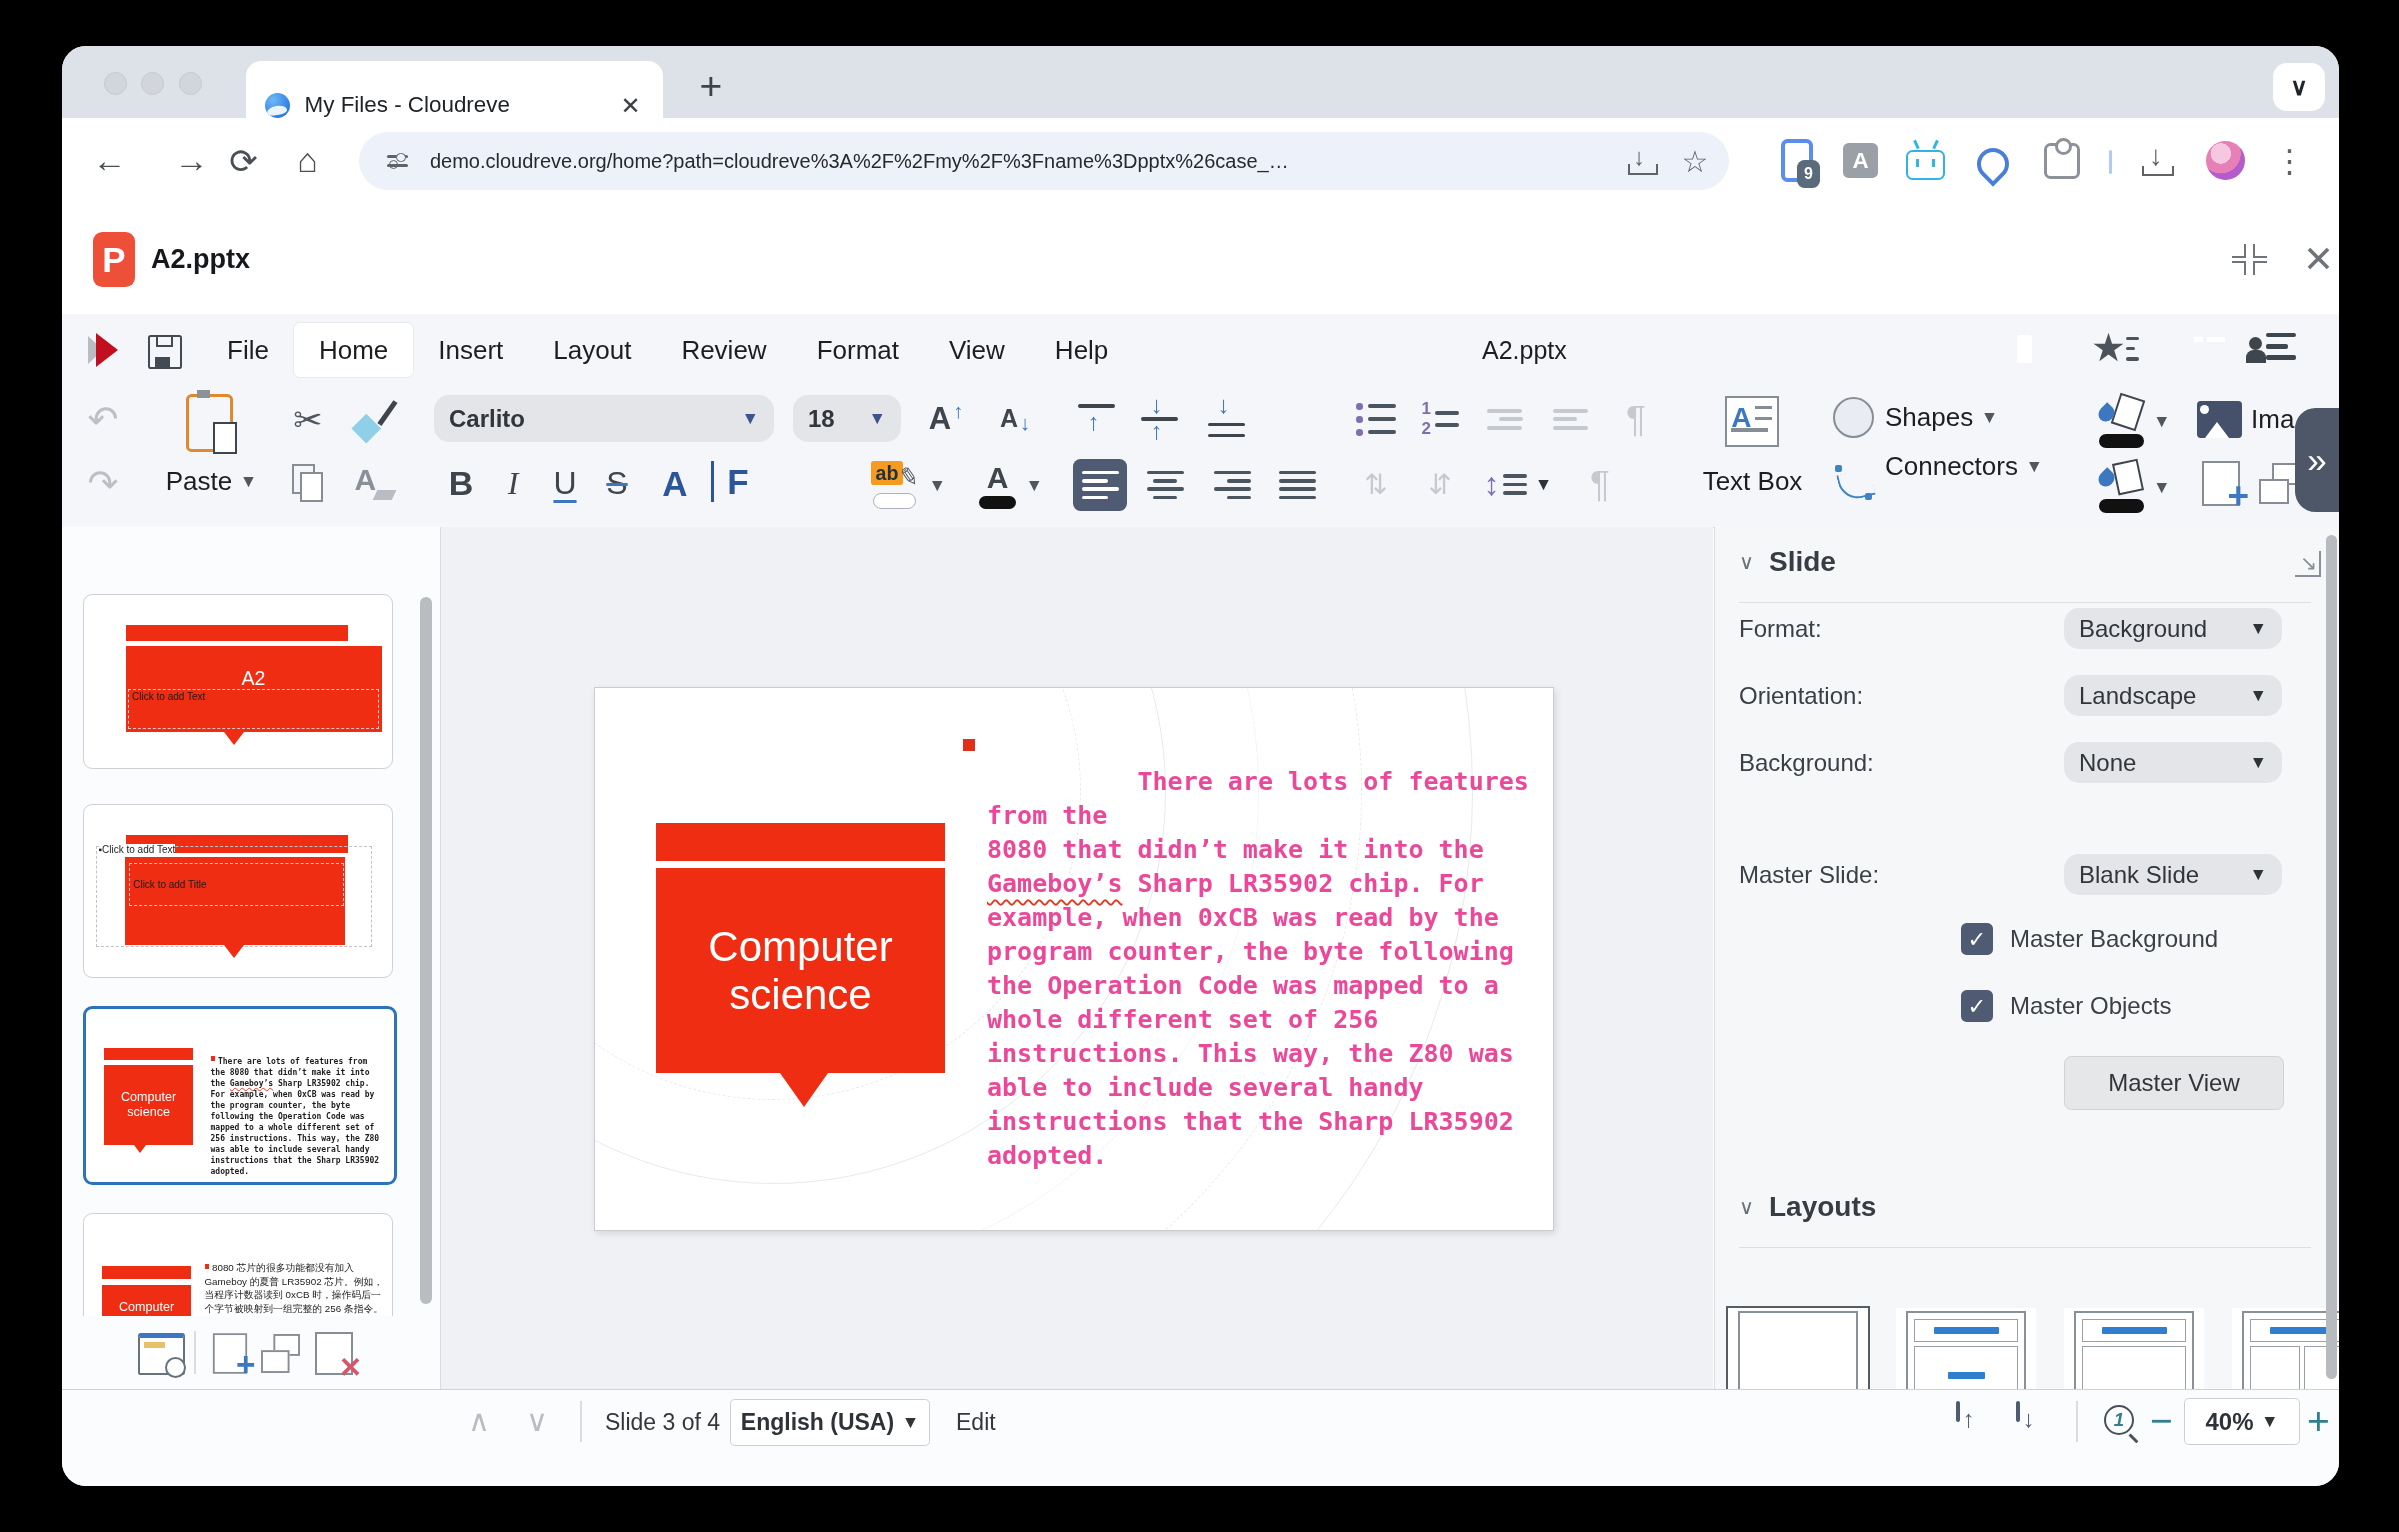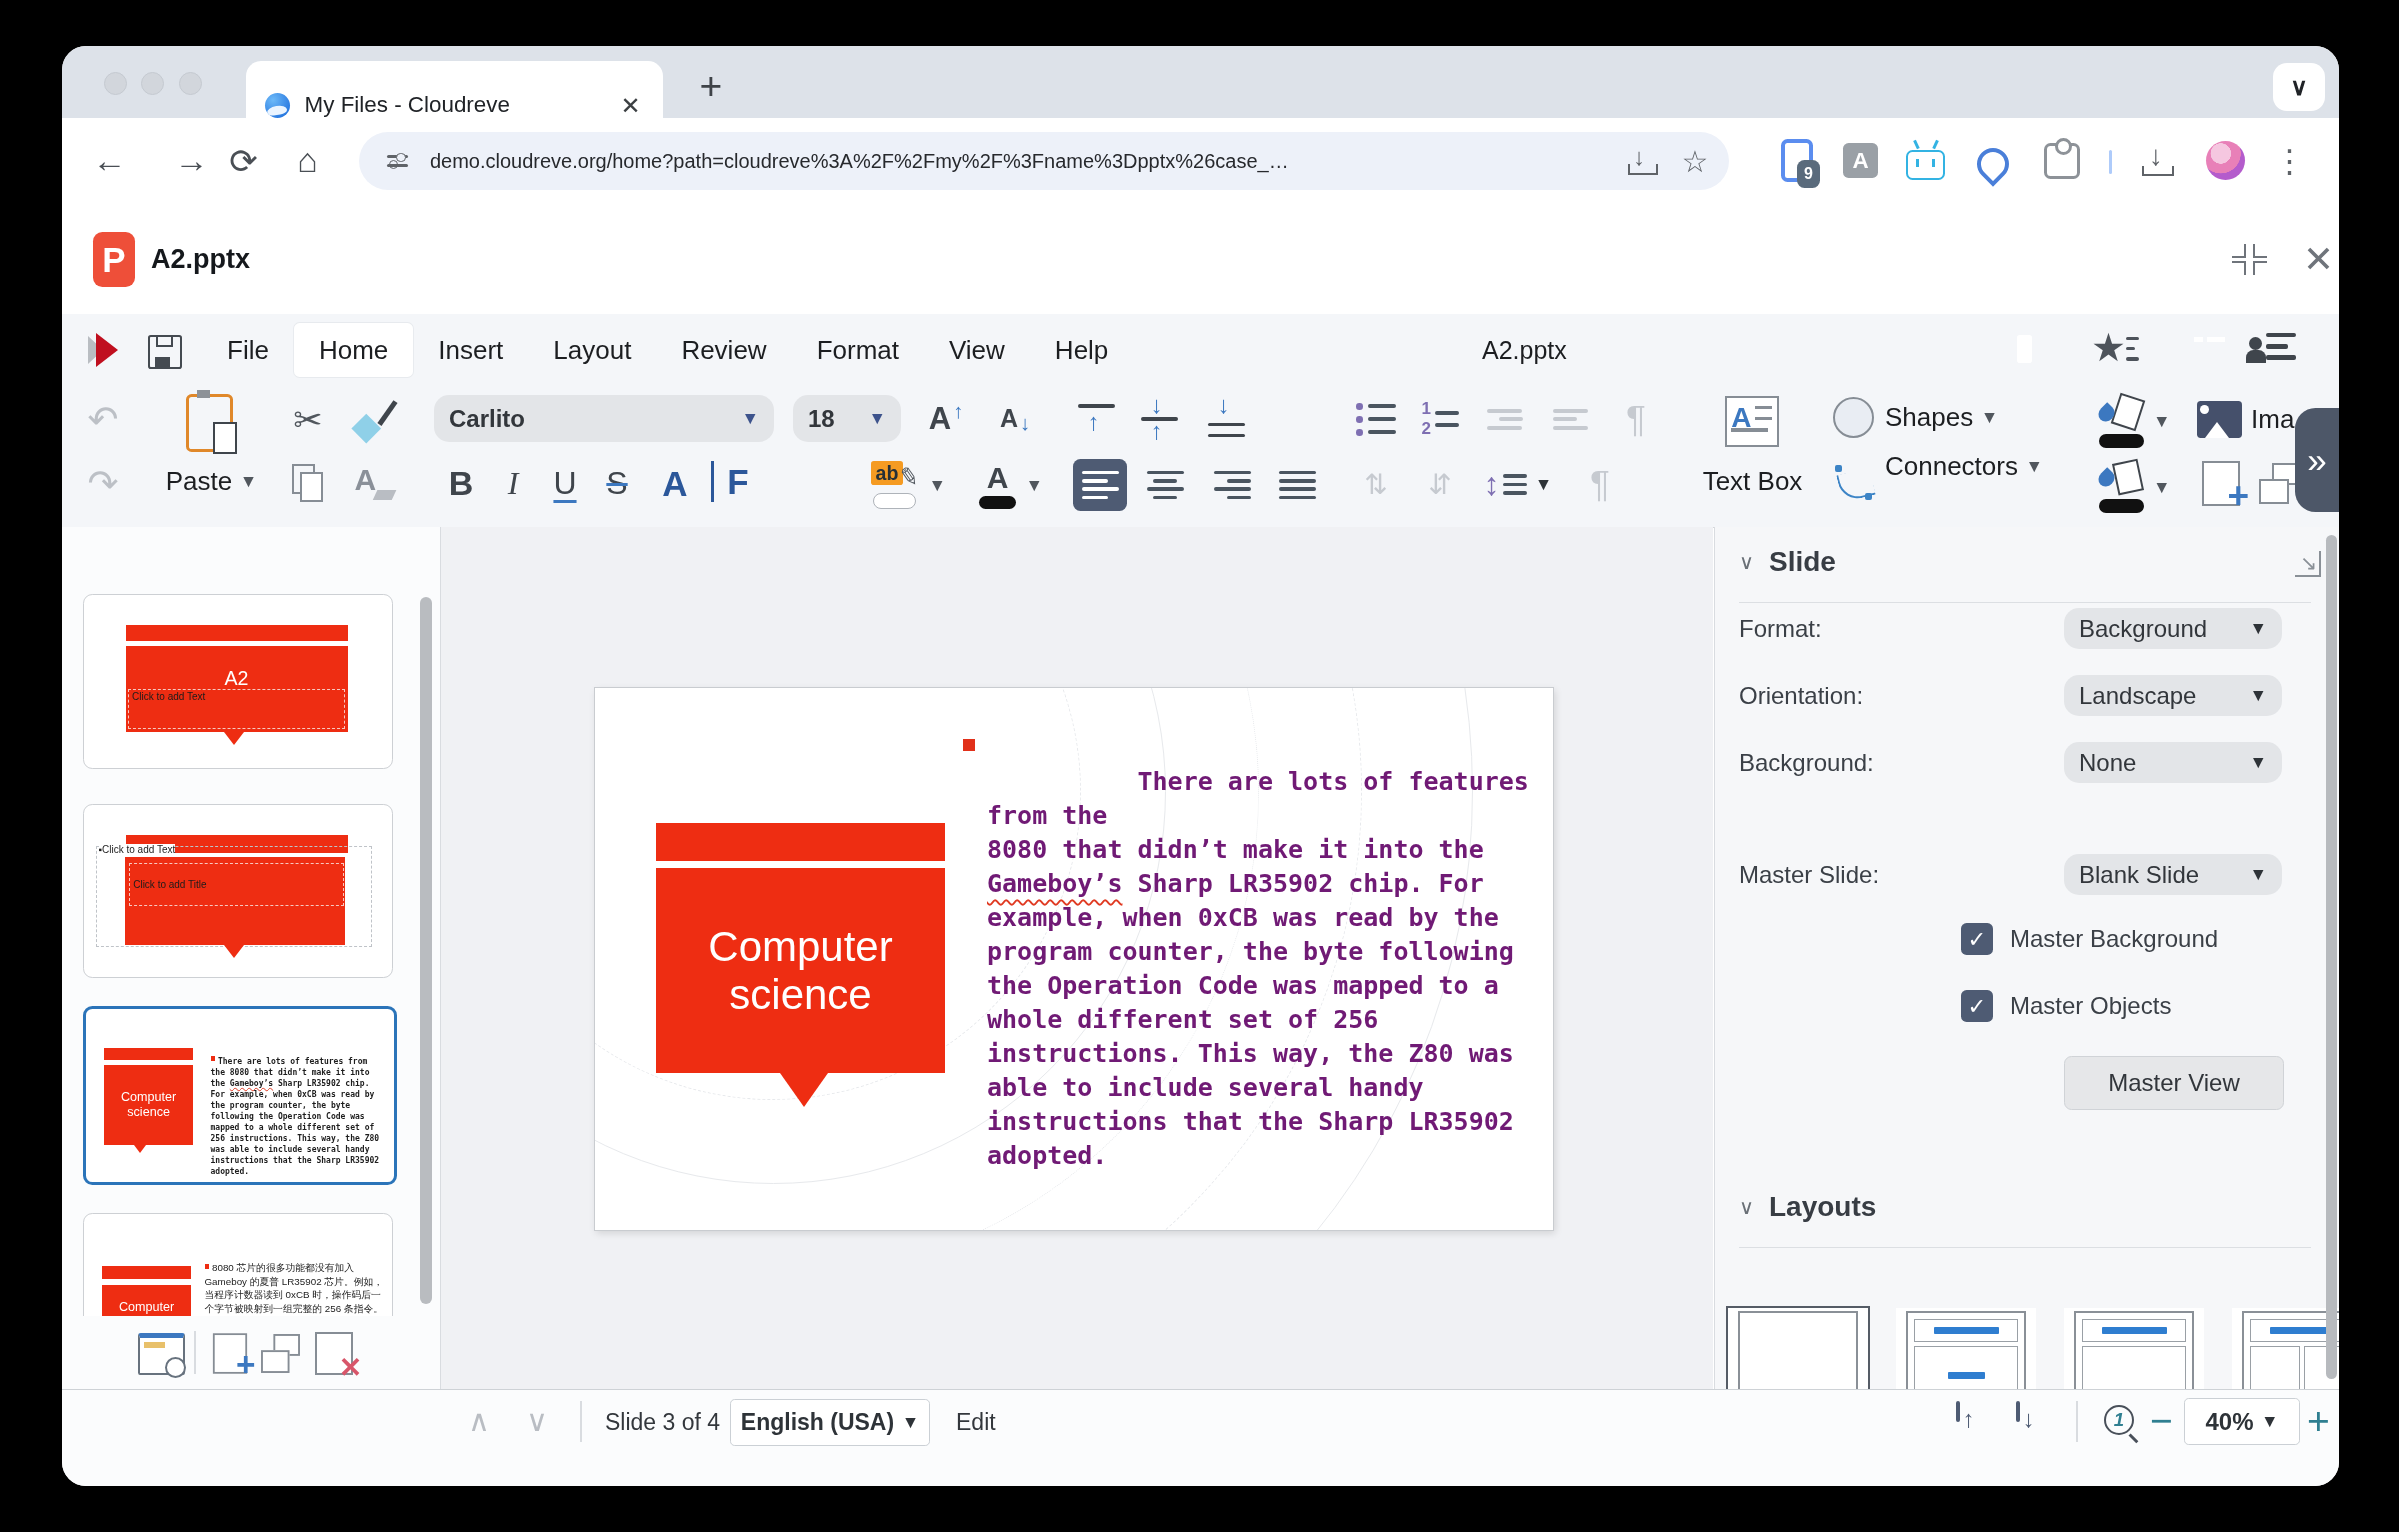--- a/index.html
+++ b/index.html
@@ -176,21 +176,21 @@
   .delic{width:34px;height:39px;border:2.8px solid #868d95;background:#fff;position:relative}
   .delic::after{content:"✕";position:absolute;right:-11.2px;bottom:-11.2px;font-size:28px;font-weight:700;color:#d8566a}
   .fdiv{position:absolute;top:15px;width:1.9px;height:43px;background:#d9dce0}
 
   .canvas{position:absolute;left:379px;top:0;width:1272px;height:100%;background:#f0f1f4}
   .slide{position:absolute;left:153px;top:160px;width:958px;height:542px;background:#fff;border:0.9px solid #c9ccd0;box-shadow:1.9px 2.8px 7.5px rgba(0,0,0,.13);overflow:hidden}
   .arc{position:absolute;border-radius:50%;border:0.9px solid #e7e9ec}
   .sredbar{position:absolute;left:61px;top:135px;width:289px;height:38px;background:#ee2d12}
   .sredbox{position:absolute;left:61px;top:180px;width:289px;height:205px;background:#ee2d12;display:flex;align-items:center;justify-content:center;text-align:center;color:#fff;font-size:42px;line-height:48px;white-space:pre-line}
   .stri{position:absolute;left:185px;top:385px;width:0;height:0;border-left:24px solid transparent;border-right:24px solid transparent;border-top:34px solid #ee2d12}
-  .sbody{position:absolute;left:392px;top:43px;width:559px;font:700 25px/34px "DejaVu Sans Mono",monospace;color:#701a75;white-space:pre-wrap}
+  .sbody{position:absolute;left:392px;top:43px;width:559px;font:700 25px/34px "DejaVu Sans Mono",monospace;color:#ec4899;white-space:pre-wrap}
   .sbullet{position:absolute;left:-24px;top:8.4px;width:12px;height:12px;background:#e1301a}
   .sbody .badword{text-decoration-thickness:1.9px;text-underline-offset:6.5px}
 
   .rpanel{position:absolute;left:1652px;top:0;width:626px;height:100%;background:#f6f7f9;border-left:0.9px solid #d9dce0;overflow:hidden}
   .sechead{position:absolute;left:24px;display:flex;align-items:center;font-size:28px;font-weight:600;color:#383d44}
   .sechead .chev{font-size:20.5px;color:#6a7077;margin-right:15px;font-weight:400}
   .expic{position:absolute;left:580px;width:24px;height:24px;border-right:2.8px solid #8a9097;border-bottom:2.8px solid #8a9097;color:#8a9097}
   .expic::before{content:"↘";position:absolute;right:1.9px;bottom:0;font-size:20.5px}
   .rdiv{position:absolute;left:24px;width:572px;height:0.9px;background:#dcdfe3}
   .rlabel{position:absolute;left:24px;height:41px;display:flex;align-items:center;font-size:24px;color:#3b4047}
@@ -556,21 +556,21 @@
     <div class="moretab">»</div>
   </div>
 
   <div class="main">
 
     <div class="lpanel">
       <div class="thumbs">
 
         <div class="thumb" style="top:67px">
           <div class="red abs" style="left:42px;top:30px;width:222px;height:16px"></div>
-          <div class="red abs" style="left:42px;top:51px;width:222px;height:86px">
+          <div class="red abs" style="left:42px;top:51px;width:256px;height:86px">
             <div class="abs" style="left:0;top:20.5px;width:100%;text-align:center;color:#fff;font-size:19.6px">A2</div>
             <div class="abs" style="left:2.8px;top:43px;right:2.8px;bottom:2.8px;border:0.9px dashed #f7c8c0">
               <span class="phtxt" style="position:absolute;left:2.8px;top:0.9px">Click to add Text</span>
             </div>
           </div>
           <div class="t-tri" style="left:140px;top:137px"></div>
         </div>
 
         <div class="thumb" style="top:277px;height:172px">
           <div class="red abs" style="left:42px;top:30px;width:222px;height:17.7px"></div>

